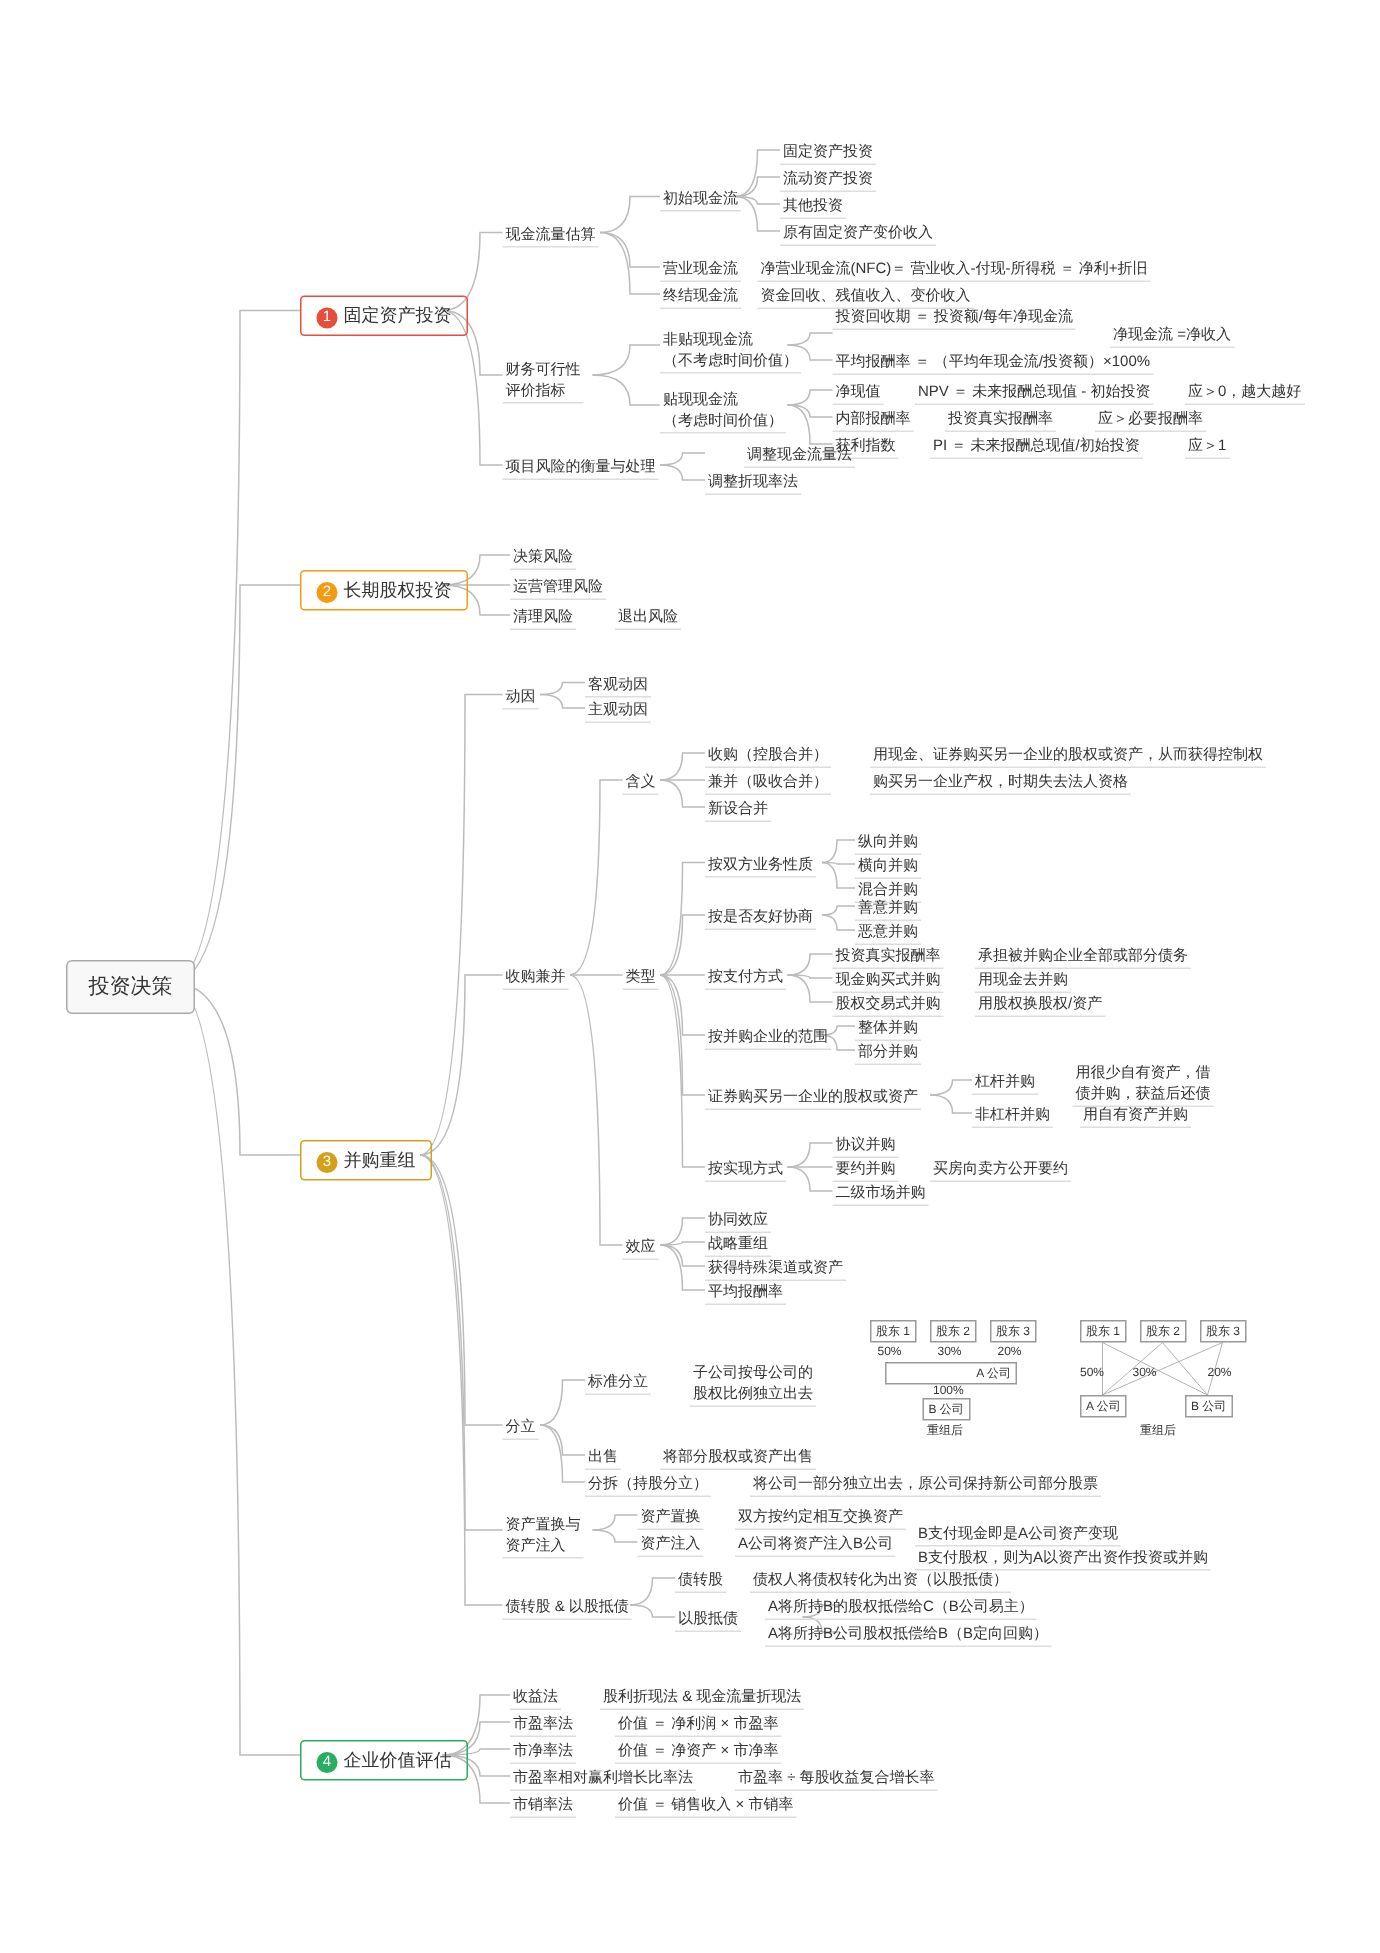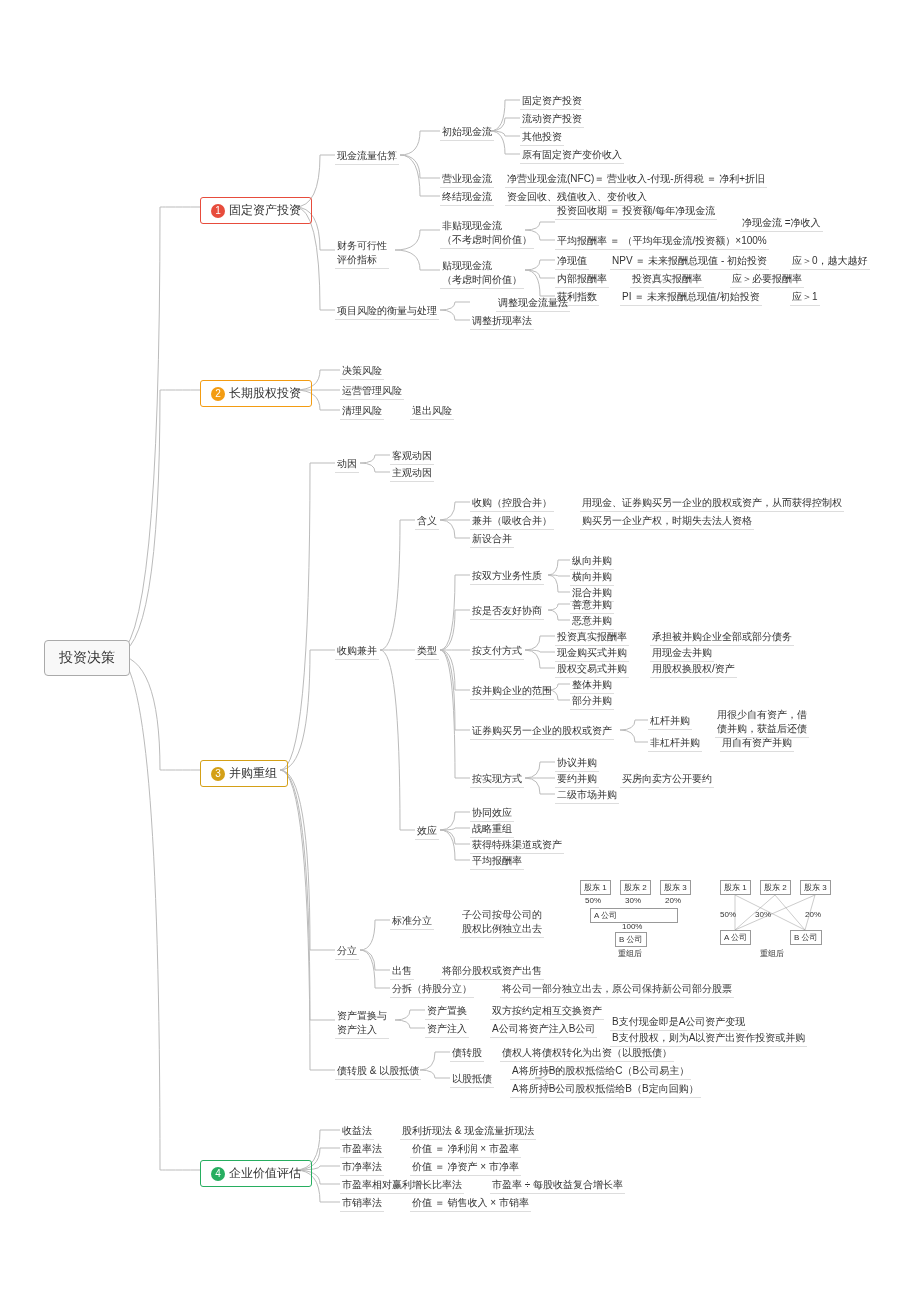--- a/index.html
+++ b/index.html
@@ -9,21 +9,21 @@
 .main{border:1px solid;border-radius:3px;padding:4px 10px;font-size:12px}
 .b1{border-color:#e74c3c;color:#333}
 .b2{border-color:#f39c12}
 .b3{border-color:#d4a017}
 .b4{border-color:#27ae60}
 .num{display:inline-block;width:14px;height:14px;border-radius:50%;color:#fff;text-align:center;line-height:14px;font-size:10px;margin-right:4px}
 .n1{background:#e74c3c}.n2{background:#f39c12}.n3{background:#d4a017}.n4{background:#27ae60}
 .leaf{font-size:10px;border-bottom:1px solid #ddd;padding:1px 2px}
 .mid{font-size:10px;border-bottom:1px solid #ddd;padding:1px 2px}
 svg{position:absolute;top:0;left:0;pointer-events:none}
-.diagram-box{position:absolute;border:1px solid #999;font-size:8px;text-align:left;padding:1px 3px;background:#fff}
+.diagram-box{position:absolute;border:1px solid #999;font-size:8px;text-align:right;padding:1px 3px;background:#fff}
 .diagram-label{position:absolute;font-size:8px}
 </style>
 </head>
 <body>
 
 <div class="canvas">
 <svg width="920" height="1302">
 <g stroke="#bbb" stroke-width="1" fill="none">
 <path d="M115 655 Q160 655 160 207 Q160 207 200 207"></path>
 <path d="M115 655 Q160 655 160 390 Q160 390 200 390"></path>

